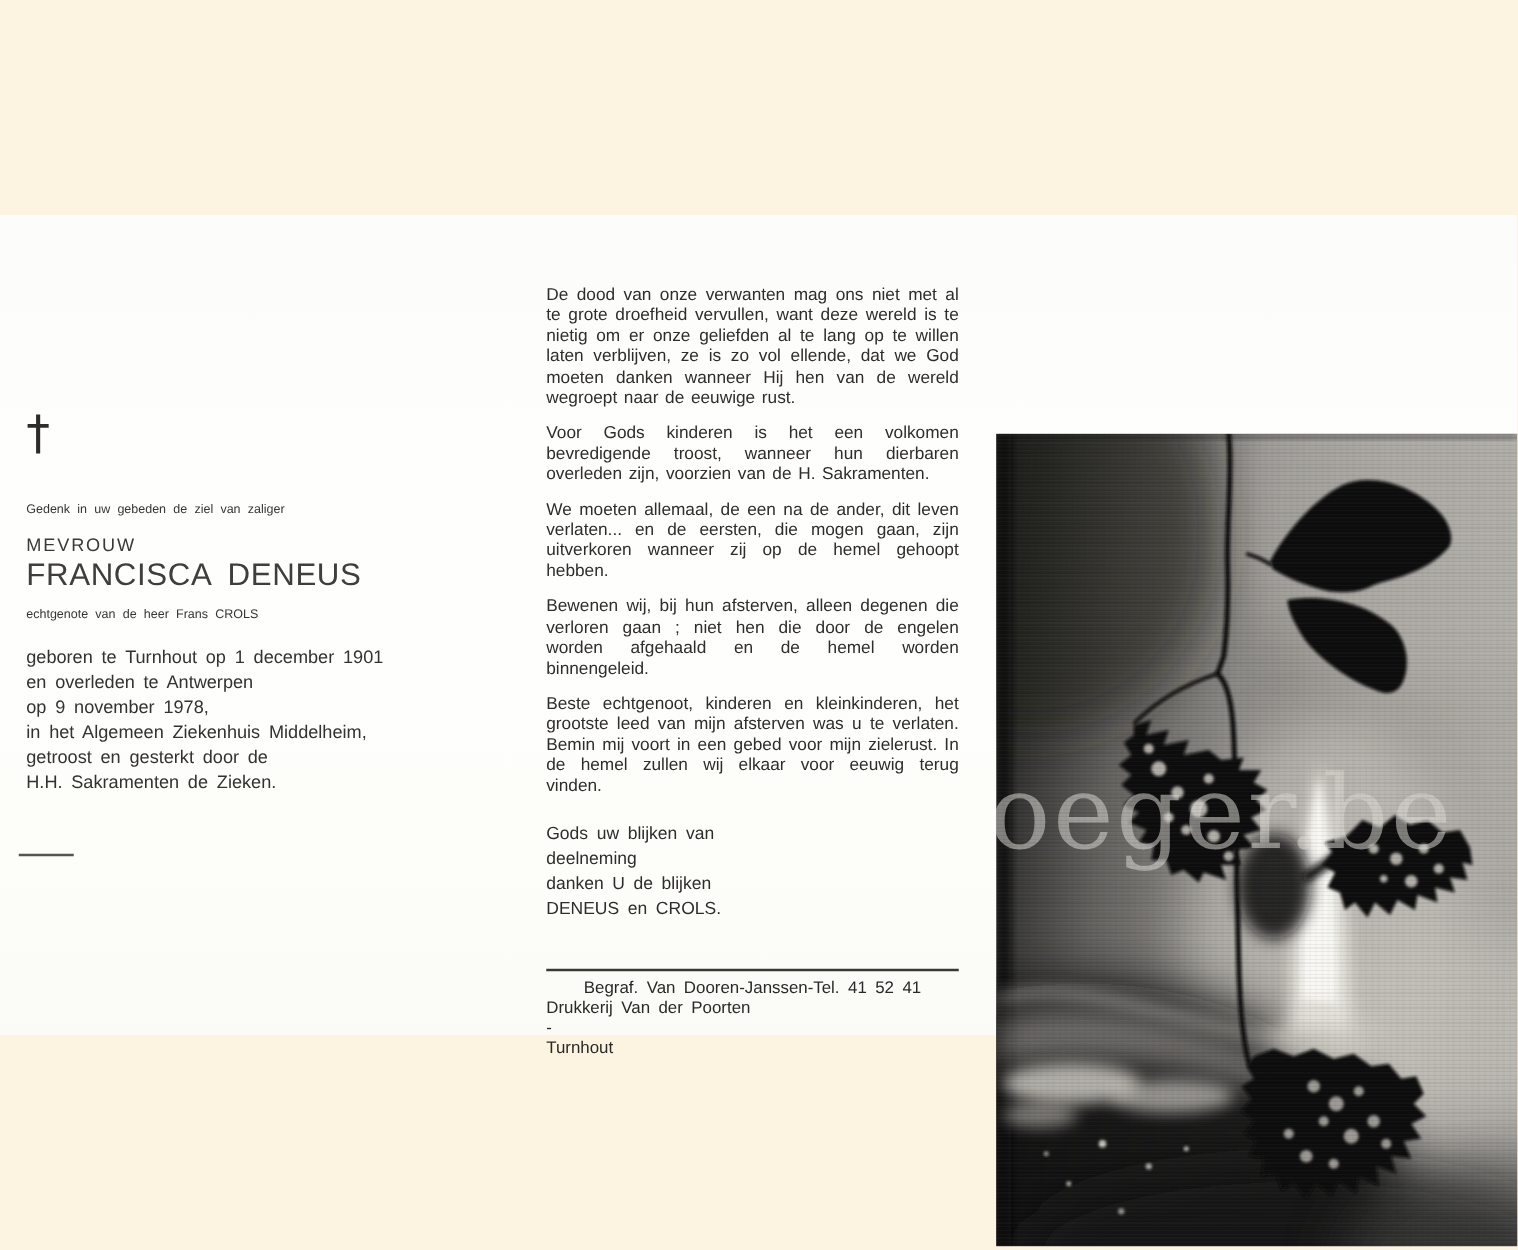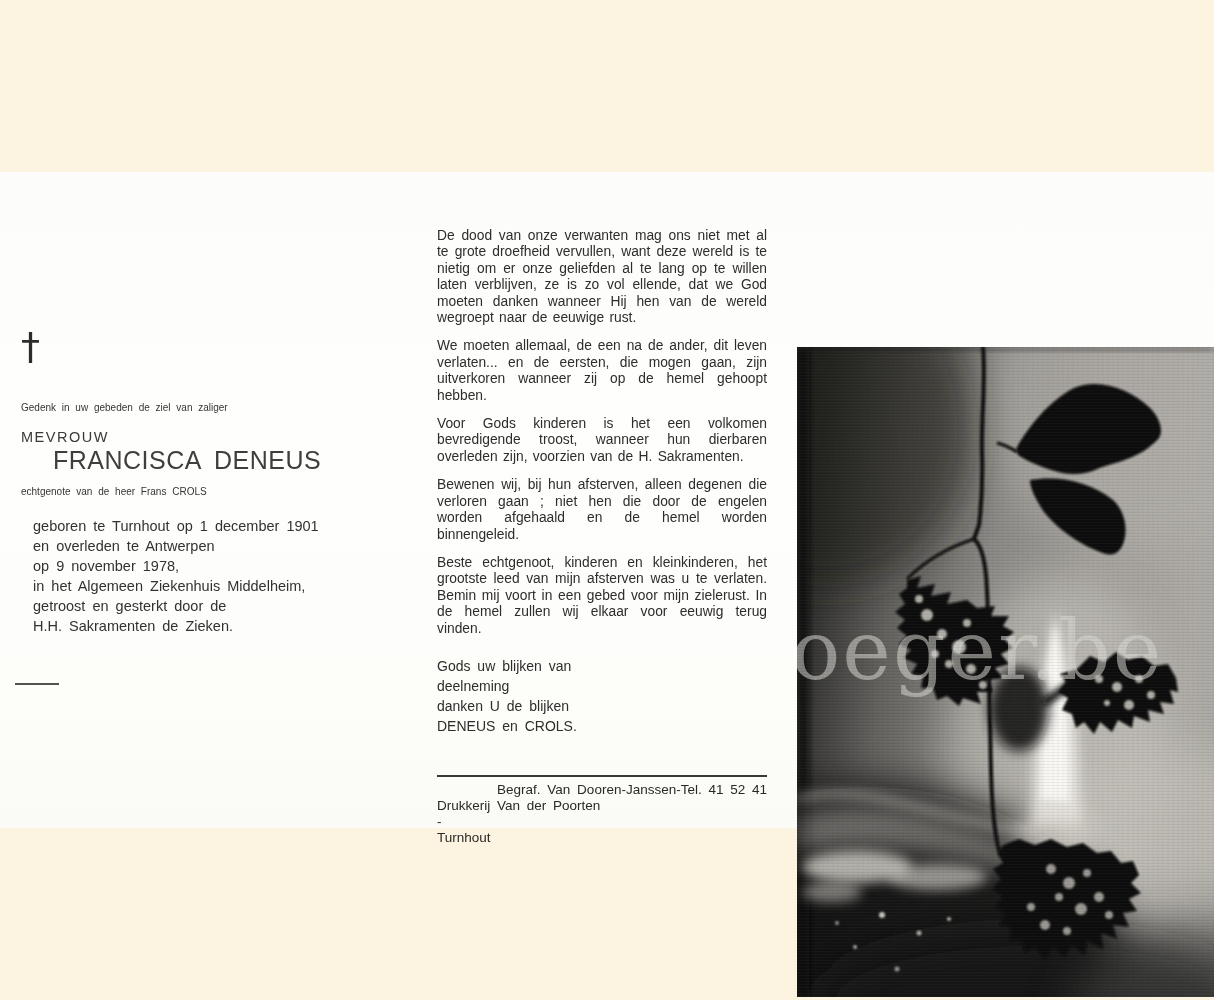--- a/index.html
+++ b/index.html
@@ -18,39 +18,39 @@
     background:linear-gradient(180deg,#fcfcfa 0%,#fefefd 35%,#fdfdfa 80%,#fafaf6 100%);
   }
 
   
   .left-panel { position:absolute; left:21px; top:0; width:400px; color:#343230; }
   .cross { position:absolute; left:0; top:152px; font-size:38px; color:#2e2c2a;
            font-family:"DejaVu Sans", sans-serif; }
   .intro { position:absolute; left:0; top:230px; font-size:10px; word-spacing:3px; color:#373533; }
   .honorific { position:absolute; left:0; top:257px; font-size:14.5px; letter-spacing:1.5px; color:#3b3937; }
   .deceased-name { position:absolute; left:0; top:274px; font-size:25px; letter-spacing:0.5px;
-                   word-spacing:6px; color:#403e3c;margin-left:32px; }
+                   word-spacing:6px; color:#403e3c; }
   .spouse { position:absolute; left:0; top:314px; font-size:10px; word-spacing:3px; color:#373533; }
   .bio { position:absolute; left:0; top:344px; font-size:14.5px; line-height:20px;
          word-spacing:3px; color:#343230; }
-  .bio span { display:block;margin-left:12px; }
+  .bio span { display:block; }
   .dash-line { position:absolute; left:-6px; top:511px; width:44px; height:2px; background:#55534f; }
 
   
   .middle-panel { position:absolute; left:437px; top:0; width:330px; color:#2f2d2b; }
   .prayer { position:absolute; left:0; top:44px; width:330px; }
   .prayer p {
     margin:12px 0 6px 0; font-size:13.8px; line-height:16.4px;
     text-align:justify; word-spacing:1.5px;
   }
   .thanks { position:absolute; left:0; top:484px; font-size:14px; line-height:20px; word-spacing:3px; }
   .thanks span { display:block; }
   .print-footer { position:absolute; left:0; top:603px; width:330px; border-top:2px solid #3a3836; }
   .print-footer .row {
-    display:flex; justify-content:flex-end; align-items:baseline;
+    display:flex; justify-content:center; align-items:baseline;
     font-size:13.5px; line-height:16px; word-spacing:3px; color:#2b2927; margin-top:5px;
   }
   .print-footer .row + .row { margin-top:0;flex-direction:column; }
 
   
   .photo {
     position:absolute; left:797px; top:175px; width:417px; height:650px;
     background:#9a9792; overflow:hidden;
   }
   .photo svg { position:absolute; inset:0; display:block; }
@@ -85,22 +85,22 @@
         <span>in het Algemeen Ziekenhuis Middelheim,</span>
         <span>getroost en gesterkt door de</span>
         <span>H.H. Sakramenten de Zieken.</span>
       </div>
       <div class="dash-line"></div>
     </div>
 
     <div class="middle-panel">
       <div class="prayer">
         <p>De dood van onze verwanten mag ons niet met al te grote droefheid vervullen, want deze wereld is te nietig om er onze geliefden al te lang op te willen laten verblijven, ze is zo vol ellende, dat we God moeten danken wanneer Hij hen van de wereld wegroept naar de eeuwige rust.</p>
+        <p>Voor Gods kinderen is het een volkomen bevredigende troost, wanneer hun dierbaren overleden zijn, voorzien van de H. Sakramenten.</p>
         <p>We moeten allemaal, de een na de ander, dit leven verlaten... en de eersten, die mogen gaan, zijn uitverkoren wanneer zij op de hemel gehoopt hebben.</p>
-        <p>Voor Gods kinderen is het een volkomen bevredigende troost, wanneer hun dierbaren overleden zijn, voorzien van de H. Sakramenten.</p>
         <p>Bewenen wij, bij hun afsterven, alleen degenen die verloren gaan ; niet hen die door de engelen worden afgehaald en de hemel worden binnengeleid.</p>
         <p>Beste echtgenoot, kinderen en kleinkinderen, het grootste leed van mijn afsterven was u te verlaten. Bemin mij voort in een gebed voor mijn zielerust. In de hemel zullen wij elkaar voor eeuwig terug vinden.</p>
       </div>
       <div class="thanks">
         <span>Gods uw blijken van</span>
         <span>deelneming</span>
         <span>danken U de blijken</span>
         <span>DENEUS en  CROLS.</span>
       </div>
       <div class="print-footer">

